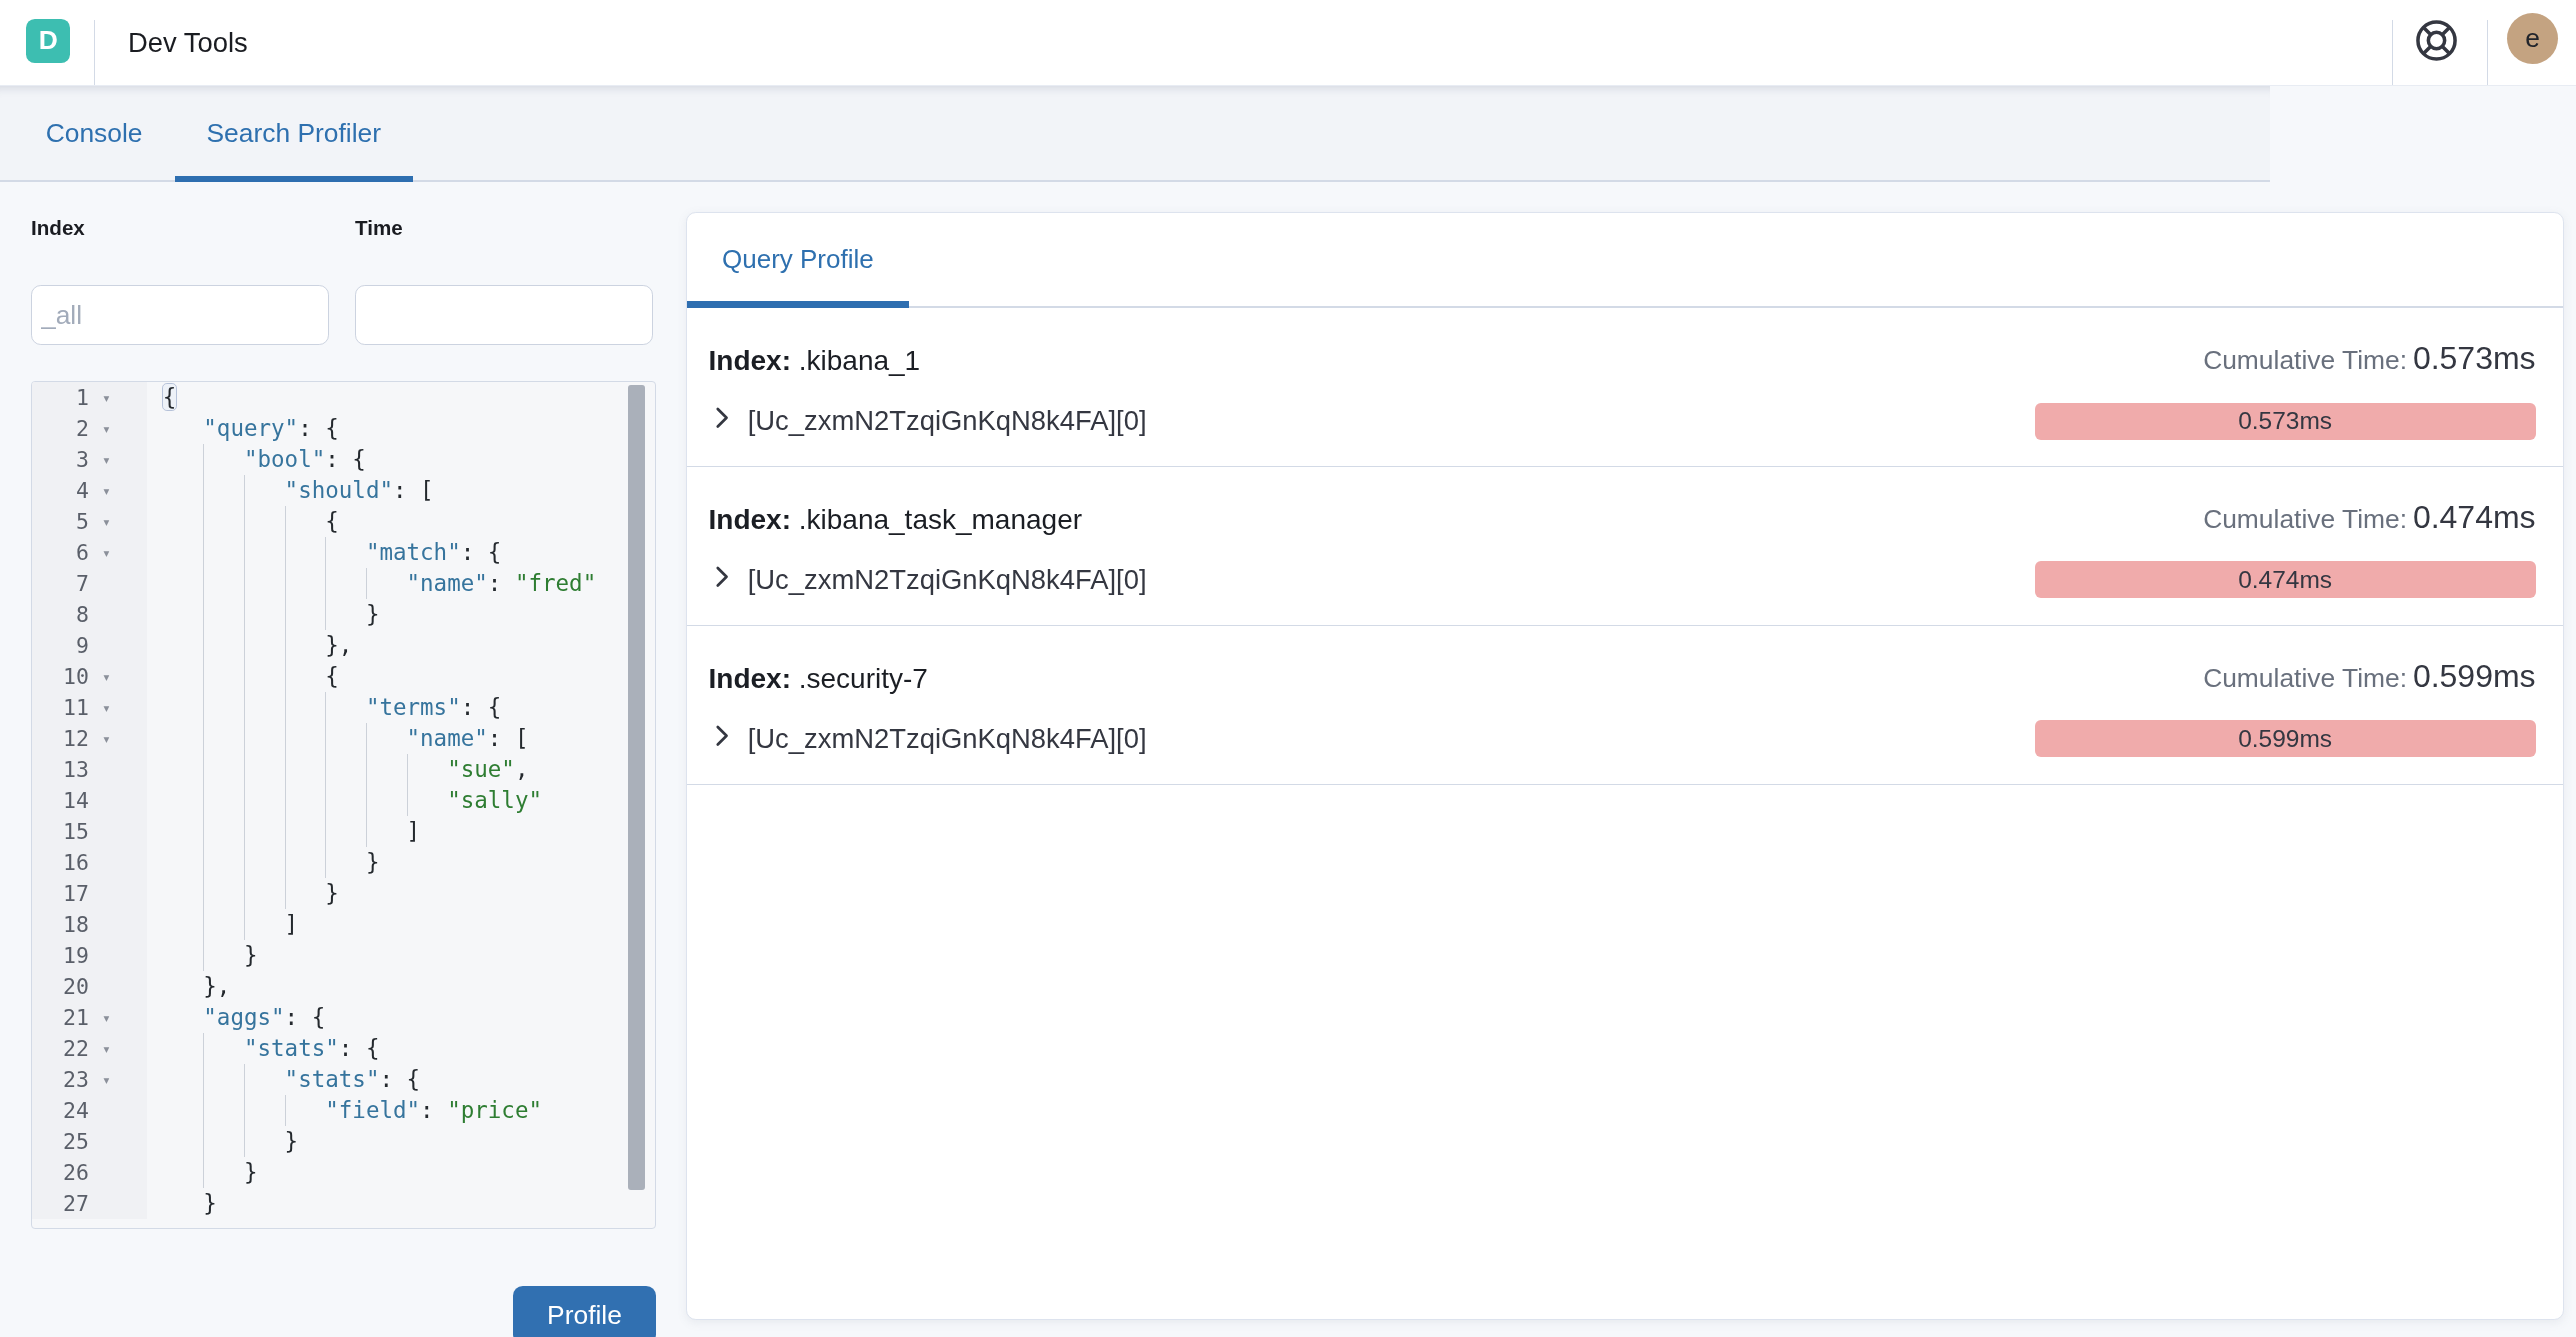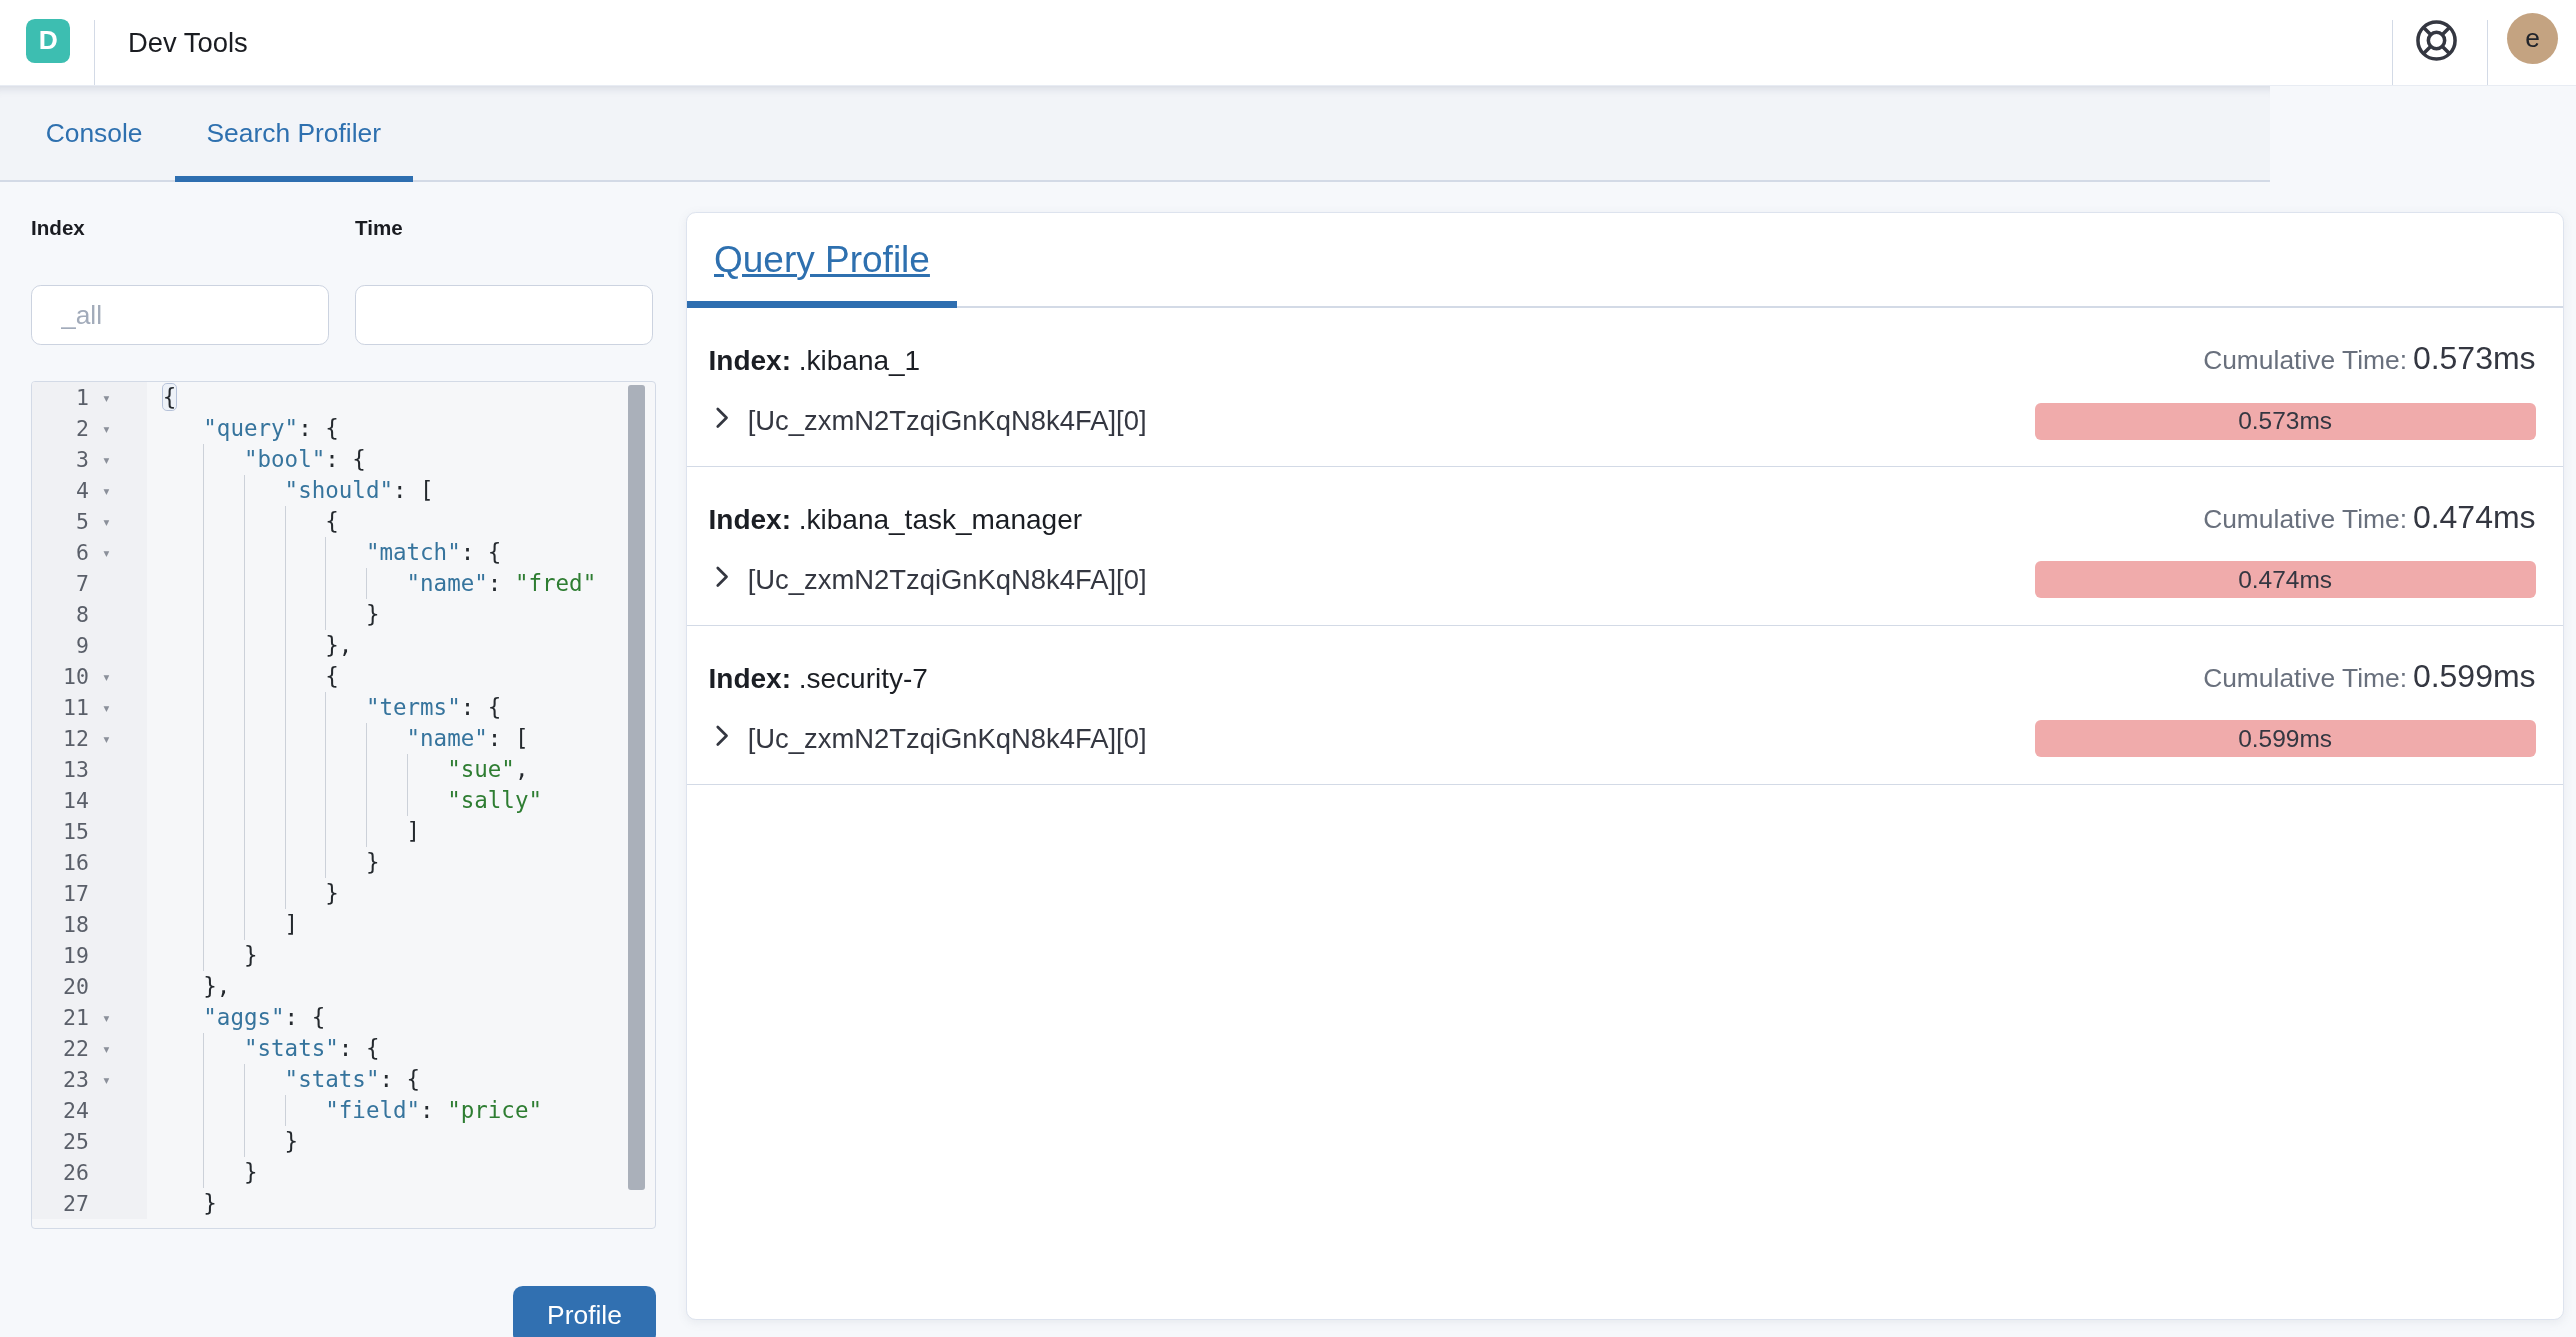--- a/index.html
+++ b/index.html
@@ -30,21 +30,21 @@
             display:flex; padding-left:13.7px; }
   .nav-tab { position:relative; height:100%; padding:0 32px; display:flex; align-items:center;
              font-size:26.4px; font-weight:500; color:#2e70af; cursor:pointer; }
   .nav-tab.active::after { content:""; position:absolute; left:0; right:0; bottom:-2px; height:5.9px;
                            background:#2e6eb0; }
 
   
   .field-label { position:absolute; top:216px; font-size:20.6px; font-weight:700; color:#1a1c21; }
   .lbl-index { left:31px; } .lbl-type { left:355px; }
   .text-input { position:absolute; top:285px; width:298px; height:60px; background:#fff;
-                border:1px solid #ccd3e0; border-radius:9.8px; font-size:26.4px; padding:0 29px;
+                border:1px solid #ccd3e0; border-radius:9.8px; font-size:26.4px; padding:0 9px;
                 color:#343741; font-family:"Liberation Sans",sans-serif; outline:none; }
   .text-input::placeholder { color:#a2abba; opacity:1; }
   .in-index { left:31px; } .in-type { left:355px; }
 
   
   .editor { position:absolute; left:31px; top:381px; width:625px; height:848px; background:#f6f7f9;
             border:1px solid #d3dae6; border-radius:3.9px; overflow:hidden;
             font-family:"DejaVu Sans Mono", monospace; font-size:22.5px; }
   .cl { display:flex; height:31px; line-height:31px; white-space:pre; }
   .gut { width:115px; flex:0 0 115px; background:#f0f1f4; display:flex; align-items:center; }
@@ -60,22 +60,22 @@
   .profile-btn { position:absolute; left:513px; top:1262px; width:143px; height:58px;
                  background:#3170b1; color:#fff; border:none; border-radius:9.8px;
                  font-size:26.4px; font-weight:500; font-family:"Liberation Sans",sans-serif;
                  cursor:pointer;margin-top:24px; }
 
   
   .card { position:absolute; left:686px; top:212px; width:1878px; height:1108px; background:#fff;
           border:1px solid #dde3ee; border-radius:9.8px;
           box-shadow:0 2.9px 9.8px rgba(105,116,141,.10); overflow:hidden; }
   .card-tabs { display:flex; height:95px; border-bottom:2px solid #d3dae6; }
-  .card-tab { position:relative; padding:0 27px; display:flex; align-items:center;
-              font-size:37px; font-weight:500; color:#343741; cursor:pointer;text-decoration:underline; }
+  .card-tab { position:relative; padding:0 35px; display:flex; align-items:center;
+              font-size:26px; font-weight:500; color:#343741; cursor:pointer; }
   .card-tab.active { color:#2e70af; }
   .card-tab.active::after { content:""; position:absolute; left:0; right:0; bottom:-2px; height:6.9px;
                             background:#2e6eb0; }
 
   .prow { padding:32px 27.4px 26.4px 21.5px; border-bottom:1px solid #d3dae6; }
   .prow-top { display:flex; justify-content:space-between; align-items:flex-end; }
   .idx-title { font-size:28px; color:#1b1e24; }
   .idx-title b { font-weight:700; }
   .cum { font-size:26.4px; color:#69707d; }
   .cum .val { font-size:32px; color:#343741; margin-left:5.9px; }

